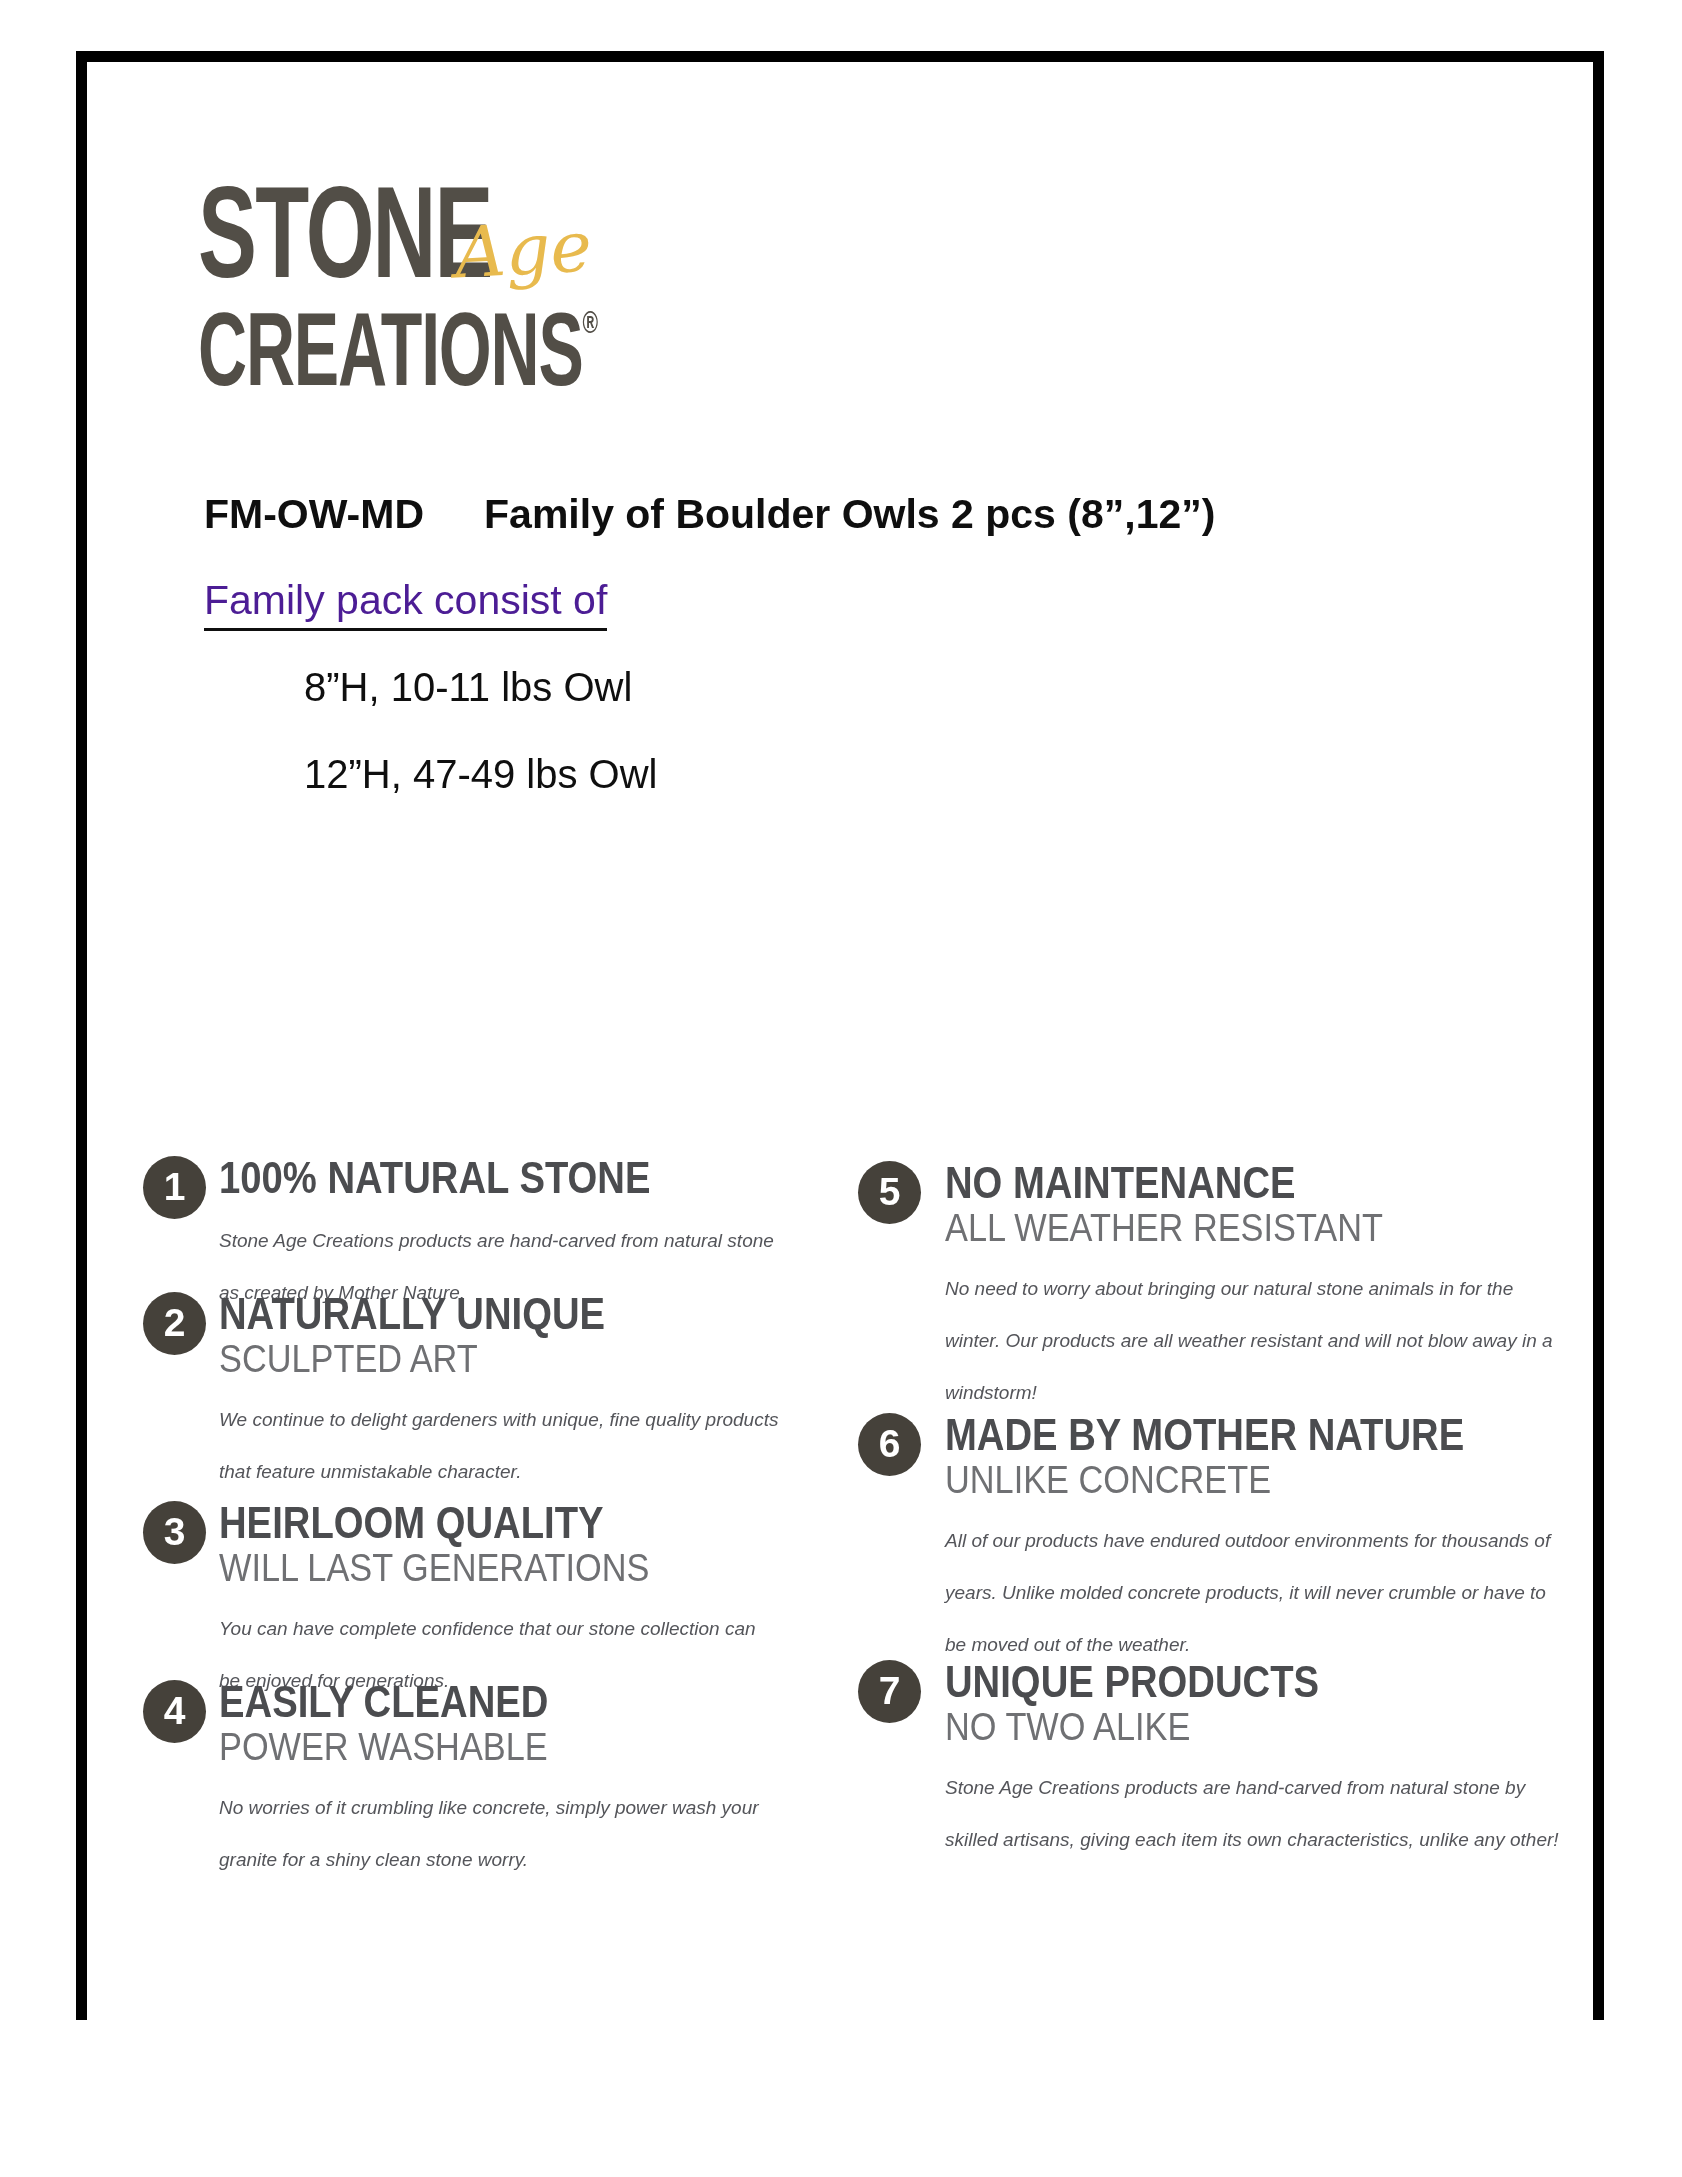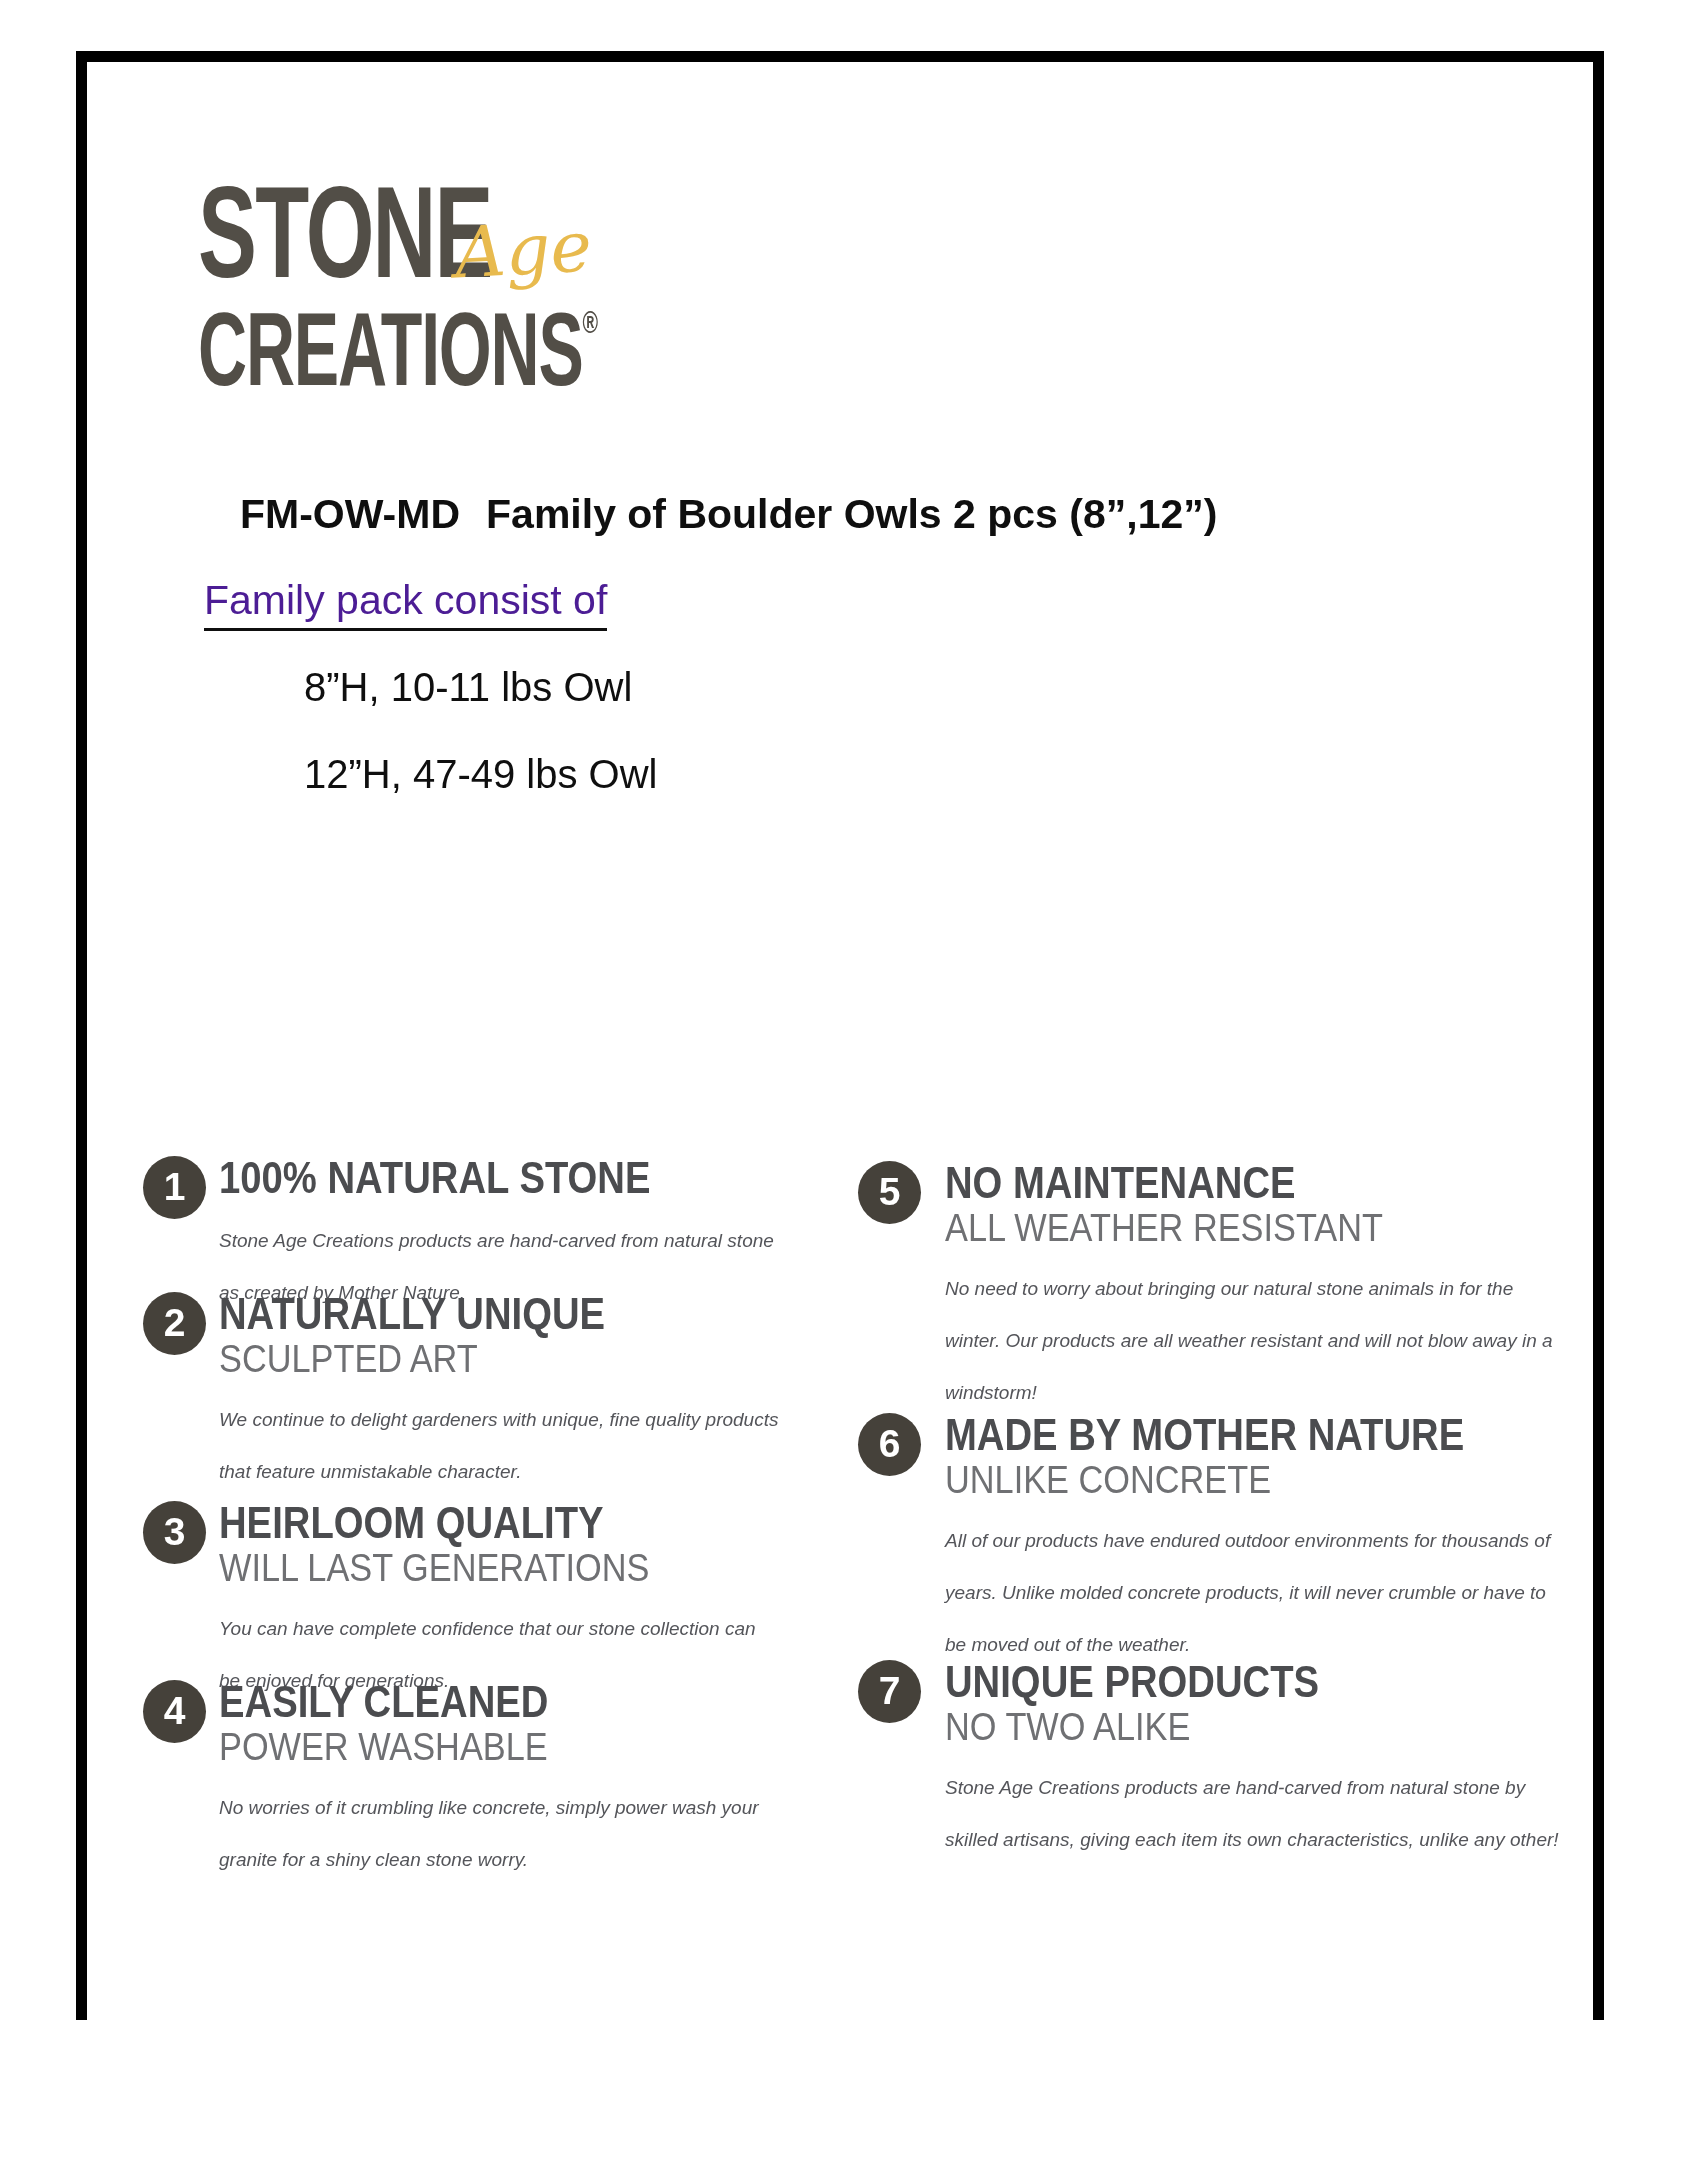--- a/index.html
+++ b/index.html
@@ -41,24 +41,23 @@
     white-space:nowrap;
   }
   .logo-reg {
     font-size:32px; font-weight:bold; vertical-align:52px;
     letter-spacing:0;
   }
 
   
   .title-row {
     position:absolute; left:204px; top:491px;
-    display:flex; gap:26px;
+    display:flex; gap:60px;
     font-size:41px; font-weight:bold; color:#0f0f0f;
     white-space:nowrap;
-    margin-left:36px;
   }
   .pack-heading {
     position:absolute; left:204px; top:577px;
     font-size:41px; color:#4c1d95;
     border-bottom:3.6px solid #0f0f0f; padding-bottom:3.6px;
     white-space:nowrap;
   }
   .pack-item { position:absolute; left:304px; font-size:40px; color:#0f0f0f; white-space:nowrap; }
   .pack-item-1 { top:665px; }
   .pack-item-2 { top:752px; }

